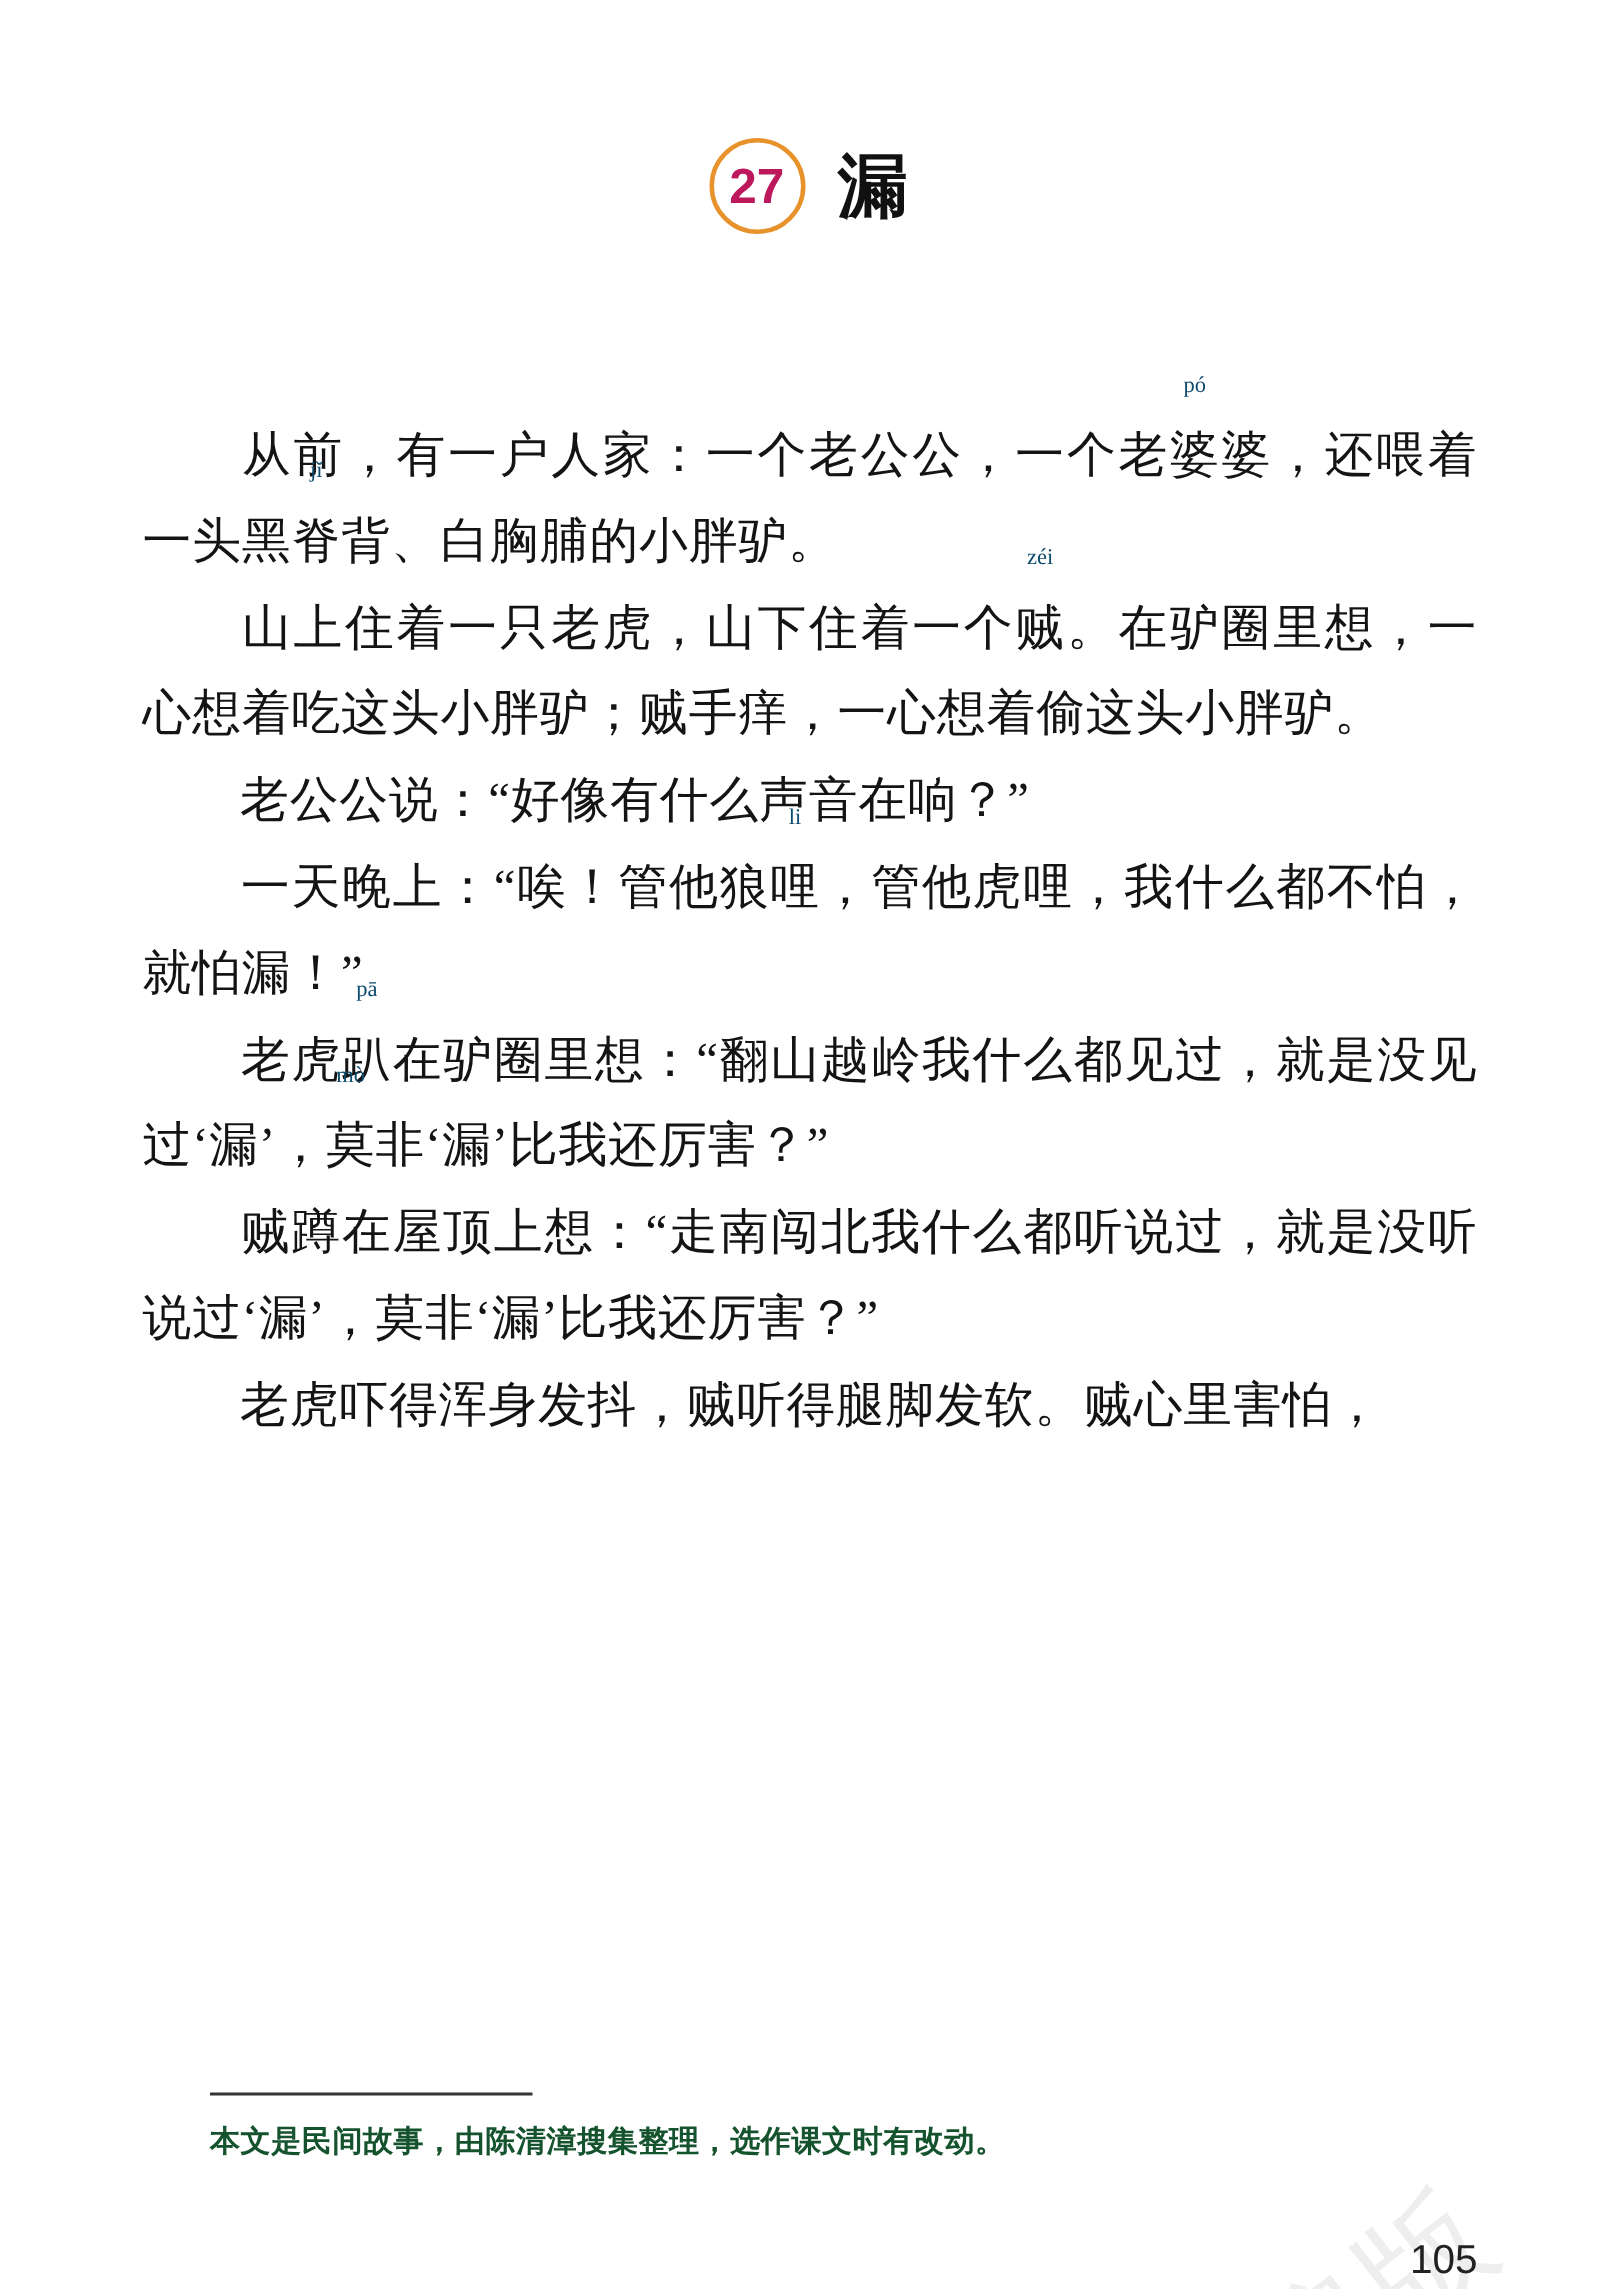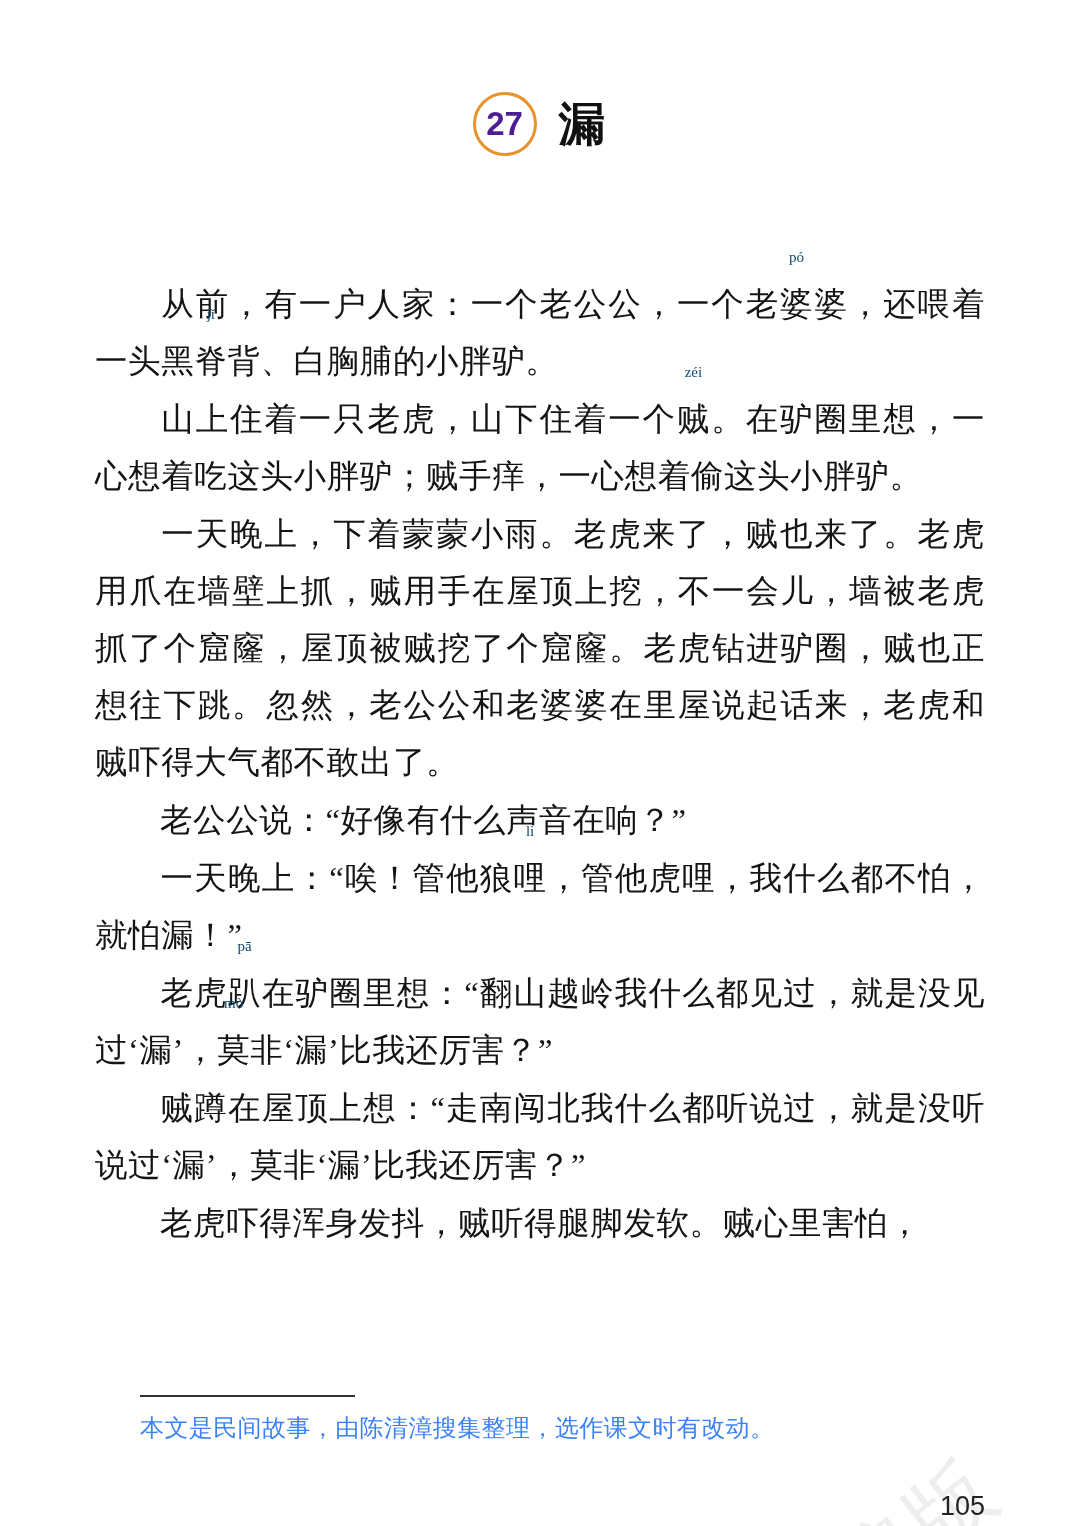--- a/index.html
+++ b/index.html
@@ -29,21 +29,21 @@
     align-items: center;
     justify-content: center;
     margin-top: 92px;
     gap: 22px;
   }
   .lesson-number {
     width: 58px;
     height: 58px;
     border: 3px solid #e8922c;
     border-radius: 50%;
-    color: #4c1d95;
+    color: #be185d;
     font-size: 33px;
     font-weight: bold;
     display: flex;
     align-items: center;
     justify-content: center;
     letter-spacing: 0;
     font-family: "Liberation Sans", sans-serif;
   }
   .title-text {
     font-size: 47px;
@@ -96,24 +96,25 @@
     bottom: 175px;
     width: 800px;
   }
   .footnote-rule {
     width: 215px;
     height: 2px;
     background: #333;
     margin-bottom: 16px;
   }
   .footnote-text {
-    font-size: 24px;
+    font-size: 20px;
     line-height: 30px;
-    color: #3b82f6;
+    color: #14532d;
     letter-spacing: 0.4px;
+    font-weight: bold;
   }
 
   
   .page-number {
     position: absolute;
     right: 95px;
     bottom: 96px;
     font-size: 27px;
     color: #222;
     font-family: "Liberation Sans", sans-serif;
@@ -141,21 +142,20 @@
 <div class="page">
 
   <div class="title-row">
     <div class="lesson-number">27</div>
     <div class="title-text">漏</div>
   </div>
 
   <div class="body-text" id="body-text">
       <div class="para"><span class="indent"></span><span>从前，有一户人家：一个老公公，一个老</span><span class="ruby"><span class="py">pó</span><span>婆</span></span><span>婆，还喂着一头黑</span><span class="ruby"><span class="py">jǐ</span><span>脊</span></span><span>背、白胸脯的小胖驴。</span></div>
       <div class="para"><span class="indent"></span><span>山上住着一只老虎，山下住着一个</span><span class="ruby"><span class="py">zéi</span><span>贼</span></span><span>。在驴圈里想，一心想着吃这头小胖驴；贼手痒，一心想着偷这头小胖驴。</span></div>
-      <div class="para"><span class="indent"></span><span>一天晚上，下着蒙蒙小雨。老虎来了，贼也来了。老虎用爪在墙壁上抓，贼用手在屋顶上挖，不一会儿，墙被老虎抓了个窟窿，屋顶被贼挖了个窟窿。老虎钻进驴圈，贼也正想往下跳。忽然，老公公和老婆婆在里屋说起话来，老虎和贼吓得大气都不敢出了。</span></div>
       <div class="para"><span class="indent"></span><span>老公公说：“好像有什么声音在响？”</span></div>
       <div class="para"><span class="indent"></span><span>一天晚上：“唉！管他狼</span><span class="ruby"><span class="py">li</span><span>哩</span></span><span>，管他虎哩，我什么都不怕，就怕漏！”</span></div>
       <div class="para"><span class="indent"></span><span>老虎</span><span class="ruby"><span class="py">pā</span><span>趴</span></span><span>在驴圈里想：“翻山越岭我什么都见过，就是没见过‘漏’，</span><span class="ruby"><span class="py">mò</span><span>莫</span></span><span>非‘漏’比我还厉害？”</span></div>
       <div class="para"><span class="indent"></span><span>贼蹲在屋顶上想：“走南闯北我什么都听说过，就是没听说过‘漏’，莫非‘漏’比我还厉害？”</span></div>
       <div class="para"><span class="indent"></span><span>老虎吓得浑身发抖，贼听得腿脚发软。贼心里害怕，</span></div>
     </div>
 
   <div class="footnote-wrap">
     <div class="footnote-rule"></div>
     <div class="footnote-text">本文是民间故事，由陈清漳搜集整理，选作课文时有改动。</div>

